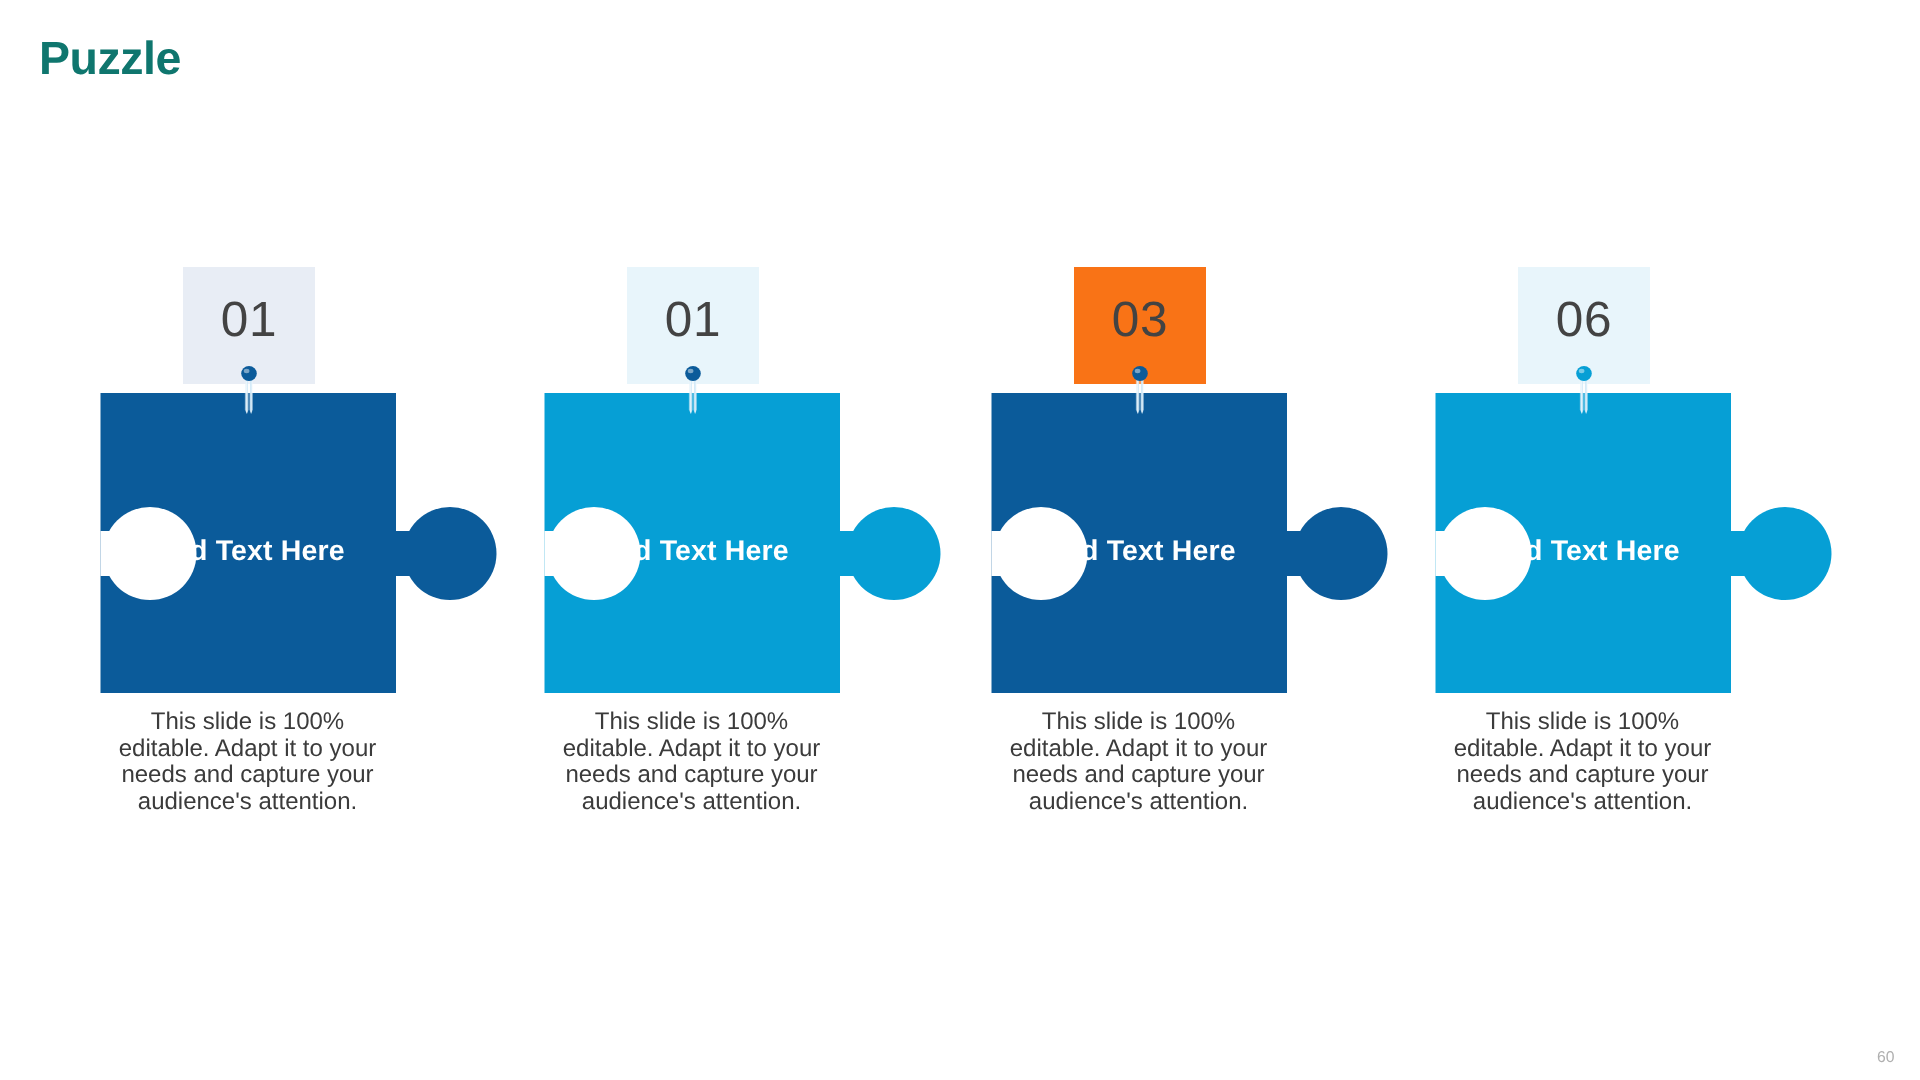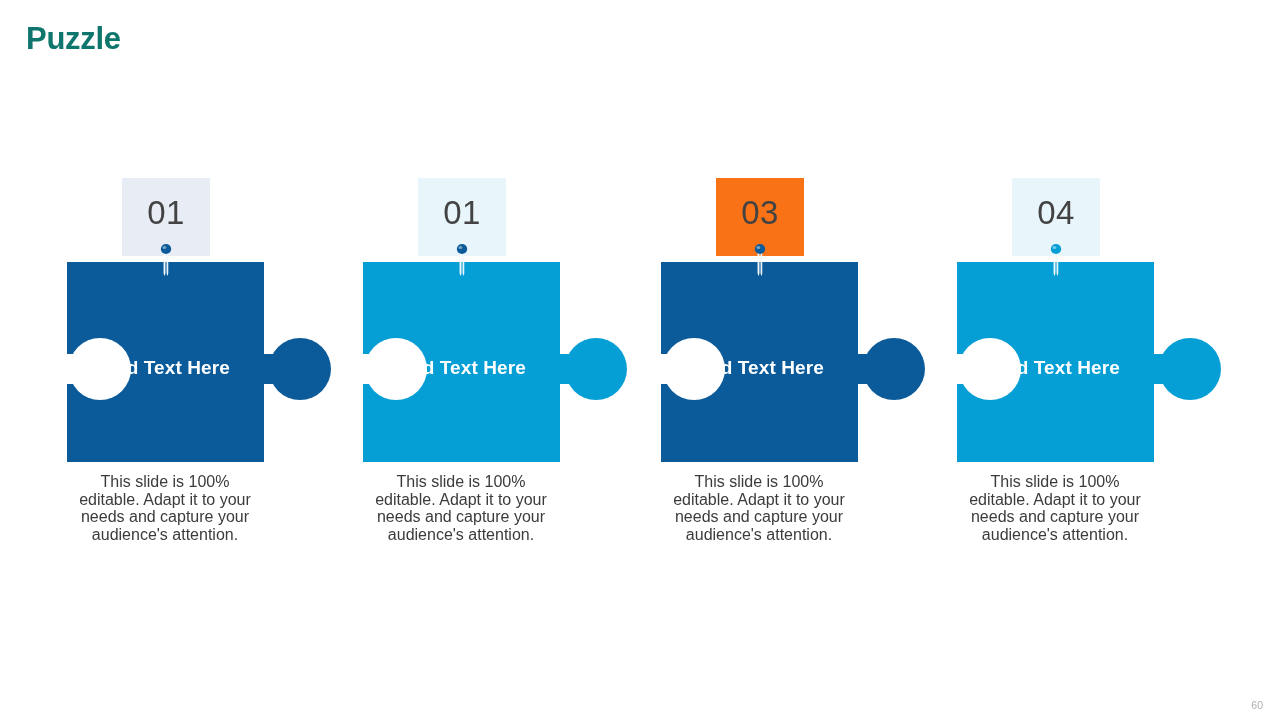--- a/index.html
+++ b/index.html
@@ -262,21 +262,21 @@
         <ellipse class="pin-gloss" cx="7.4" cy="4.4" rx="1.9" ry="1.5" fill="#ffffff" opacity="0.45"></ellipse>
       </svg>
     </div>
 
     <div class="caption" style="left: 70px;">This slide is 100% editable. Adapt it to your needs and capture your audience's attention.</div>
   </div>
 
   <div class="puzzle-group" style="left: 890px;">
 
     <div class="number-badge" style="background: rgb(232, 245, 251); left: 122px;">
-      <span class="number-badge-text">04</span>
+      <span class="number-badge-text">06</span>
     </div>
 
     <div class="piece-wrap" style="left: 67px;">
       <svg width="272" height="215" viewBox="0 0 272 215" xmlns="http://www.w3.org/2000/svg">
         <defs>
           <mask class="piece-mask" id="pmask-3">
             <rect x="-10" y="-10" width="292" height="235" fill="#000"></rect>
 
             <rect x="0" y="0" width="197" height="200" fill="#fff"></rect>
             <circle cx="233" cy="107" r="31" fill="#fff"></circle>

